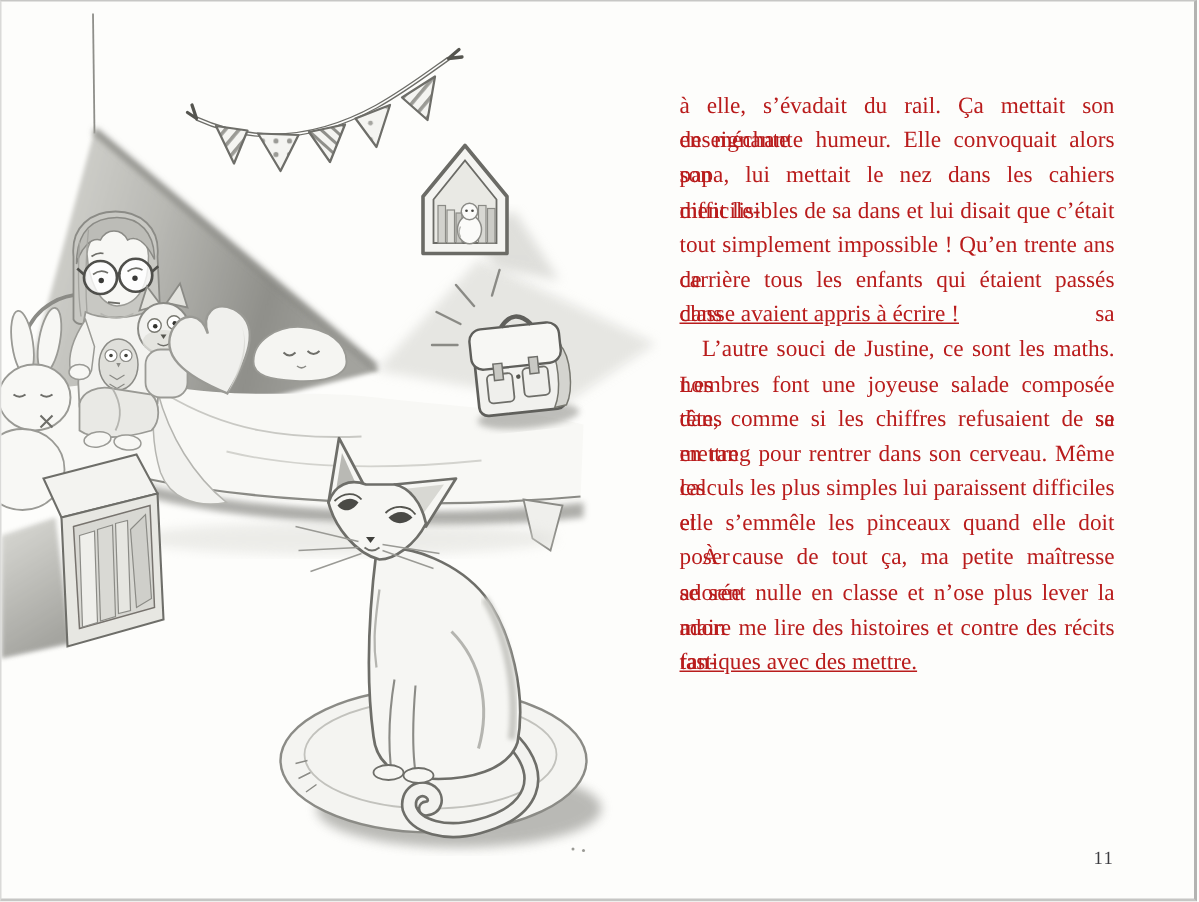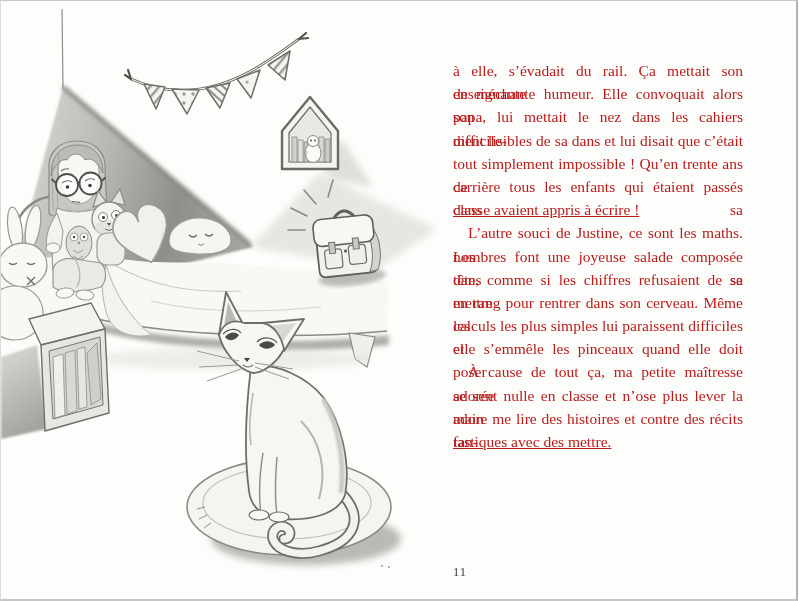--- a/index.html
+++ b/index.html
@@ -28,21 +28,21 @@
   .line{
     text-align:justify;
     text-align-last:justify;
     white-space:normal;
     height:23.2px;
   }
   .line.last{text-align-last:left;text-decoration:underline;}
   .line.indent{text-indent:15px;}
   .page-number{
     position:absolute;left:452px;top:564px;width:290px;
-    text-align:left;font-size:12.5px;color:#3c3c40;letter-spacing:1px;
+    text-align:right;font-size:12.5px;color:#3c3c40;letter-spacing:1px;
   }
 </style>
 </head>
 <body>
 
 <div class="spread">
 
   <svg class="illustration" viewBox="0 0 440 598" xmlns="http://www.w3.org/2000/svg">
     <defs>
       <linearGradient id="coneGrad" x1="0" y1="0" x2="1" y2="0.25">

